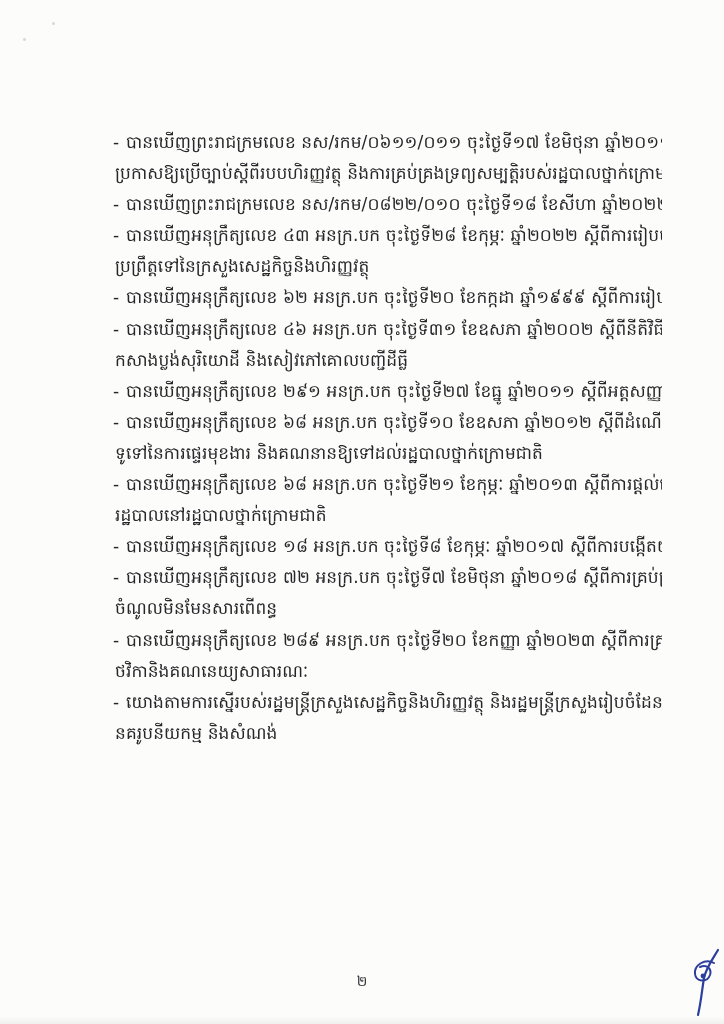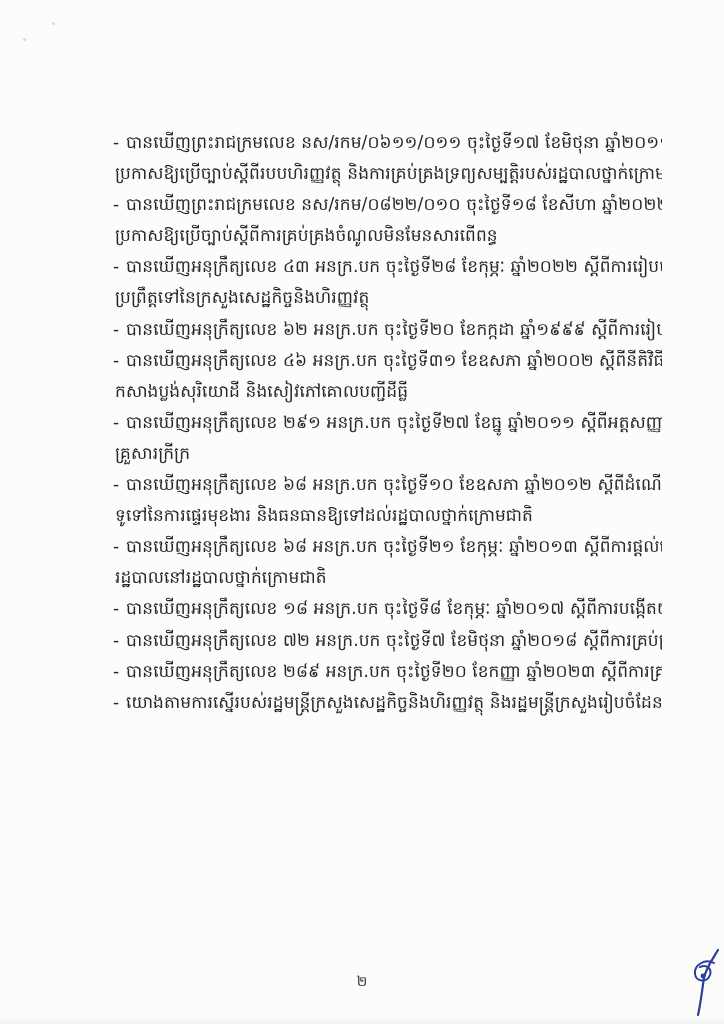--- a/index.html
+++ b/index.html
@@ -93,21 +93,20 @@
         <span class="l1-text">បានឃើញព្រះរាជក្រមលេខ នស/រកម/០៦១១/០១១ ចុះថ្ងៃទី១៧ ខែមិថុនា ឆ្នាំ២០១១ ដែល</span>
       </div>
       <div class="line l2">ប្រកាសឱ្យប្រើច្បាប់ស្ដីពីរបបហិរញ្ញវត្ថុ និងការគ្រប់គ្រងទ្រព្យសម្បត្តិរបស់រដ្ឋបាលថ្នាក់ក្រោមជាតិ</div>
     </div>
 
     <div class="item">
       <div class="line l1">
         <span class="dash">-</span>
         <span class="l1-text">បានឃើញព្រះរាជក្រមលេខ នស/រកម/០៨២២/០១០ ចុះថ្ងៃទី១៨ ខែសីហា ឆ្នាំ២០២២ ដែល</span>
       </div>
-      <div class="line l2">ប្រកាសឱ្យប្រើច្បាប់ស្ដីពីការគ្រប់គ្រងចំណូលមិនមែនសារពើពន្ធ</div>
     </div>
 
     <div class="item">
       <div class="line l1">
         <span class="dash">-</span>
         <span class="l1-text">បានឃើញអនុក្រឹត្យលេខ ៤៣ អនក្រ.បក ចុះថ្ងៃទី២៨ ខែកុម្ភៈ ឆ្នាំ២០២២ ស្ដីពីការរៀបចំនិងការ</span>
       </div>
       <div class="line l2">ប្រព្រឹត្តទៅនៃក្រសួងសេដ្ឋកិច្ចនិងហិរញ្ញវត្ថុ</div>
     </div>
 
@@ -124,29 +123,28 @@
         <span class="l1-text">បានឃើញអនុក្រឹត្យលេខ ៤៦ អនក្រ.បក ចុះថ្ងៃទី៣១ ខែឧសភា ឆ្នាំ២០០២ ស្ដីពីនីតិវិធីនៃការ</span>
       </div>
       <div class="line l2">កសាងប្លង់សុរិយោដី និងសៀវភៅគោលបញ្ជីដីធ្លី</div>
     </div>
 
     <div class="item">
       <div class="line l1">
         <span class="dash">-</span>
         <span class="l1-text">បានឃើញអនុក្រឹត្យលេខ ២៩១ អនក្រ.បក ចុះថ្ងៃទី២៧ ខែធ្នូ ឆ្នាំ២០១១  ស្ដីពីអត្តសញ្ញាណកម្ម</span>
       </div>
-      <div class="line l2">គ្រួសារក្រីក្រ</div>
     </div>
 
     <div class="item">
       <div class="line l1">
         <span class="dash">-</span>
         <span class="l1-text">បានឃើញអនុក្រឹត្យលេខ ៦៨ អនក្រ.បក ចុះថ្ងៃទី១០ ខែឧសភា ឆ្នាំ២០១២ ស្ដីពីដំណើរការ</span>
       </div>
-      <div class="line l2">ទូទៅនៃការផ្ទេរមុខងារ និងធនធានឱ្យទៅដល់រដ្ឋបាលថ្នាក់ក្រោមជាតិ</div>
+      <div class="line l2">ទូទៅនៃការផ្ទេរមុខងារ និងគណនានឱ្យទៅដល់រដ្ឋបាលថ្នាក់ក្រោមជាតិ</div>
     </div>
 
     <div class="item">
       <div class="line l1">
         <span class="dash">-</span>
         <span class="l1-text">បានឃើញអនុក្រឹត្យលេខ ៦៨ អនក្រ.បក ចុះថ្ងៃទី២១ ខែកុម្ភៈ ឆ្នាំ២០១៣ ស្ដីពីការផ្ដល់សេវា</span>
       </div>
       <div class="line l2">រដ្ឋបាលនៅរដ្ឋបាលថ្នាក់ក្រោមជាតិ</div>
     </div>
 
@@ -155,34 +153,37 @@
         <span class="dash">-</span>
         <span class="l1-text">បានឃើញអនុក្រឹត្យលេខ ១៨ អនក្រ.បក ចុះថ្ងៃទី៨ ខែកុម្ភៈ ឆ្នាំ២០១៧ ស្ដីពីការបង្កើតយន្តការ</span>
       </div>
     </div>
 
     <div class="item">
       <div class="line l1">
         <span class="dash">-</span>
         <span class="l1-text">បានឃើញអនុក្រឹត្យលេខ ៧២ អនក្រ.បក ចុះថ្ងៃទី៧ ខែមិថុនា ឆ្នាំ២០១៨ ស្ដីពីការគ្រប់គ្រង</span>
       </div>
+      <div class="line l2">ចំណូលមិនមែនសារពើពន្ធ</div>
     </div>
 
     <div class="item">
       <div class="line l1">
         <span class="dash">-</span>
         <span class="l1-text">បានឃើញអនុក្រឹត្យលេខ ២៨៩ អនក្រ.បក ចុះថ្ងៃទី២០ ខែកញ្ញា ឆ្នាំ២០២៣ ស្ដីពីការគ្រប់គ្រង</span>
       </div>
+      <div class="line l2">ថវិកានិងគណនេយ្យសាធារណៈ</div>
     </div>
 
     <div class="item">
       <div class="line l1">
         <span class="dash">-</span>
         <span class="l1-text">យោងតាមការស្នើរបស់រដ្ឋមន្ត្រីក្រសួងសេដ្ឋកិច្ចនិងហិរញ្ញវត្ថុ  និងរដ្ឋមន្ត្រីក្រសួងរៀបចំដែនដី</span>
       </div>
+      <div class="line l2">នគរូបនីយកម្ម និងសំណង់</div>
     </div>
 
   </div>
 
   <div class="page-number">២</div>
 
   <div class="paraph">
     <svg viewBox="0 0 40 70" xmlns="http://www.w3.org/2000/svg">
       <path d="M 35 2 C 29 12, 23 20, 21 30 C 19 42, 18 54, 15 67" fill="none" stroke="#2c3f9c" stroke-width="2.2" stroke-linecap="round"></path>
       <path d="M 31 15 C 22 10, 11 17, 12 26 C 13 34, 24 35, 27 27 C 29 21, 24 16, 17 19" fill="none" stroke="#2c3f9c" stroke-width="2" stroke-linecap="round"></path>

